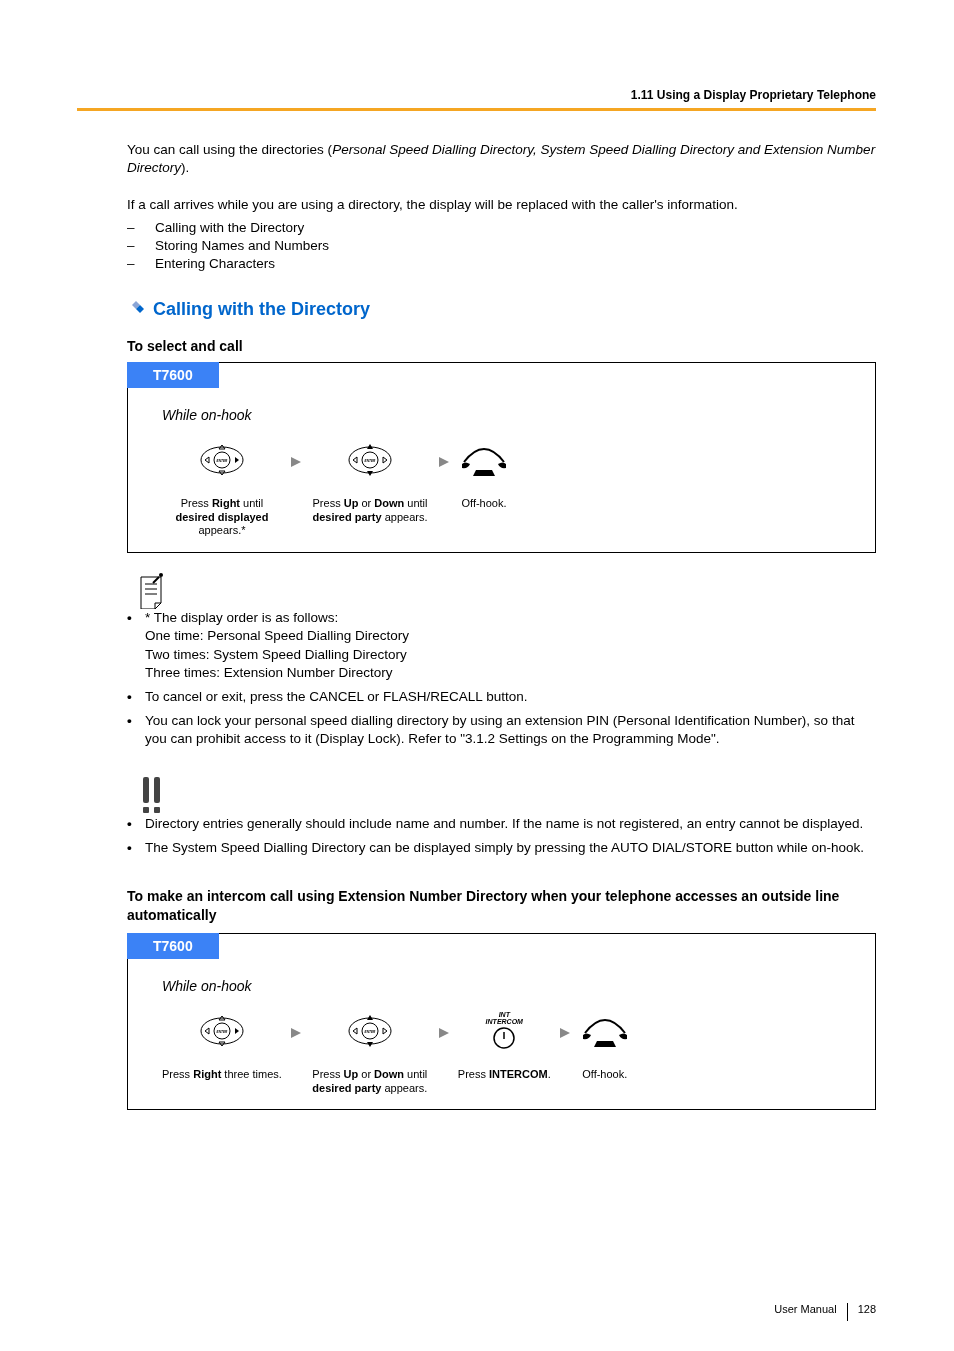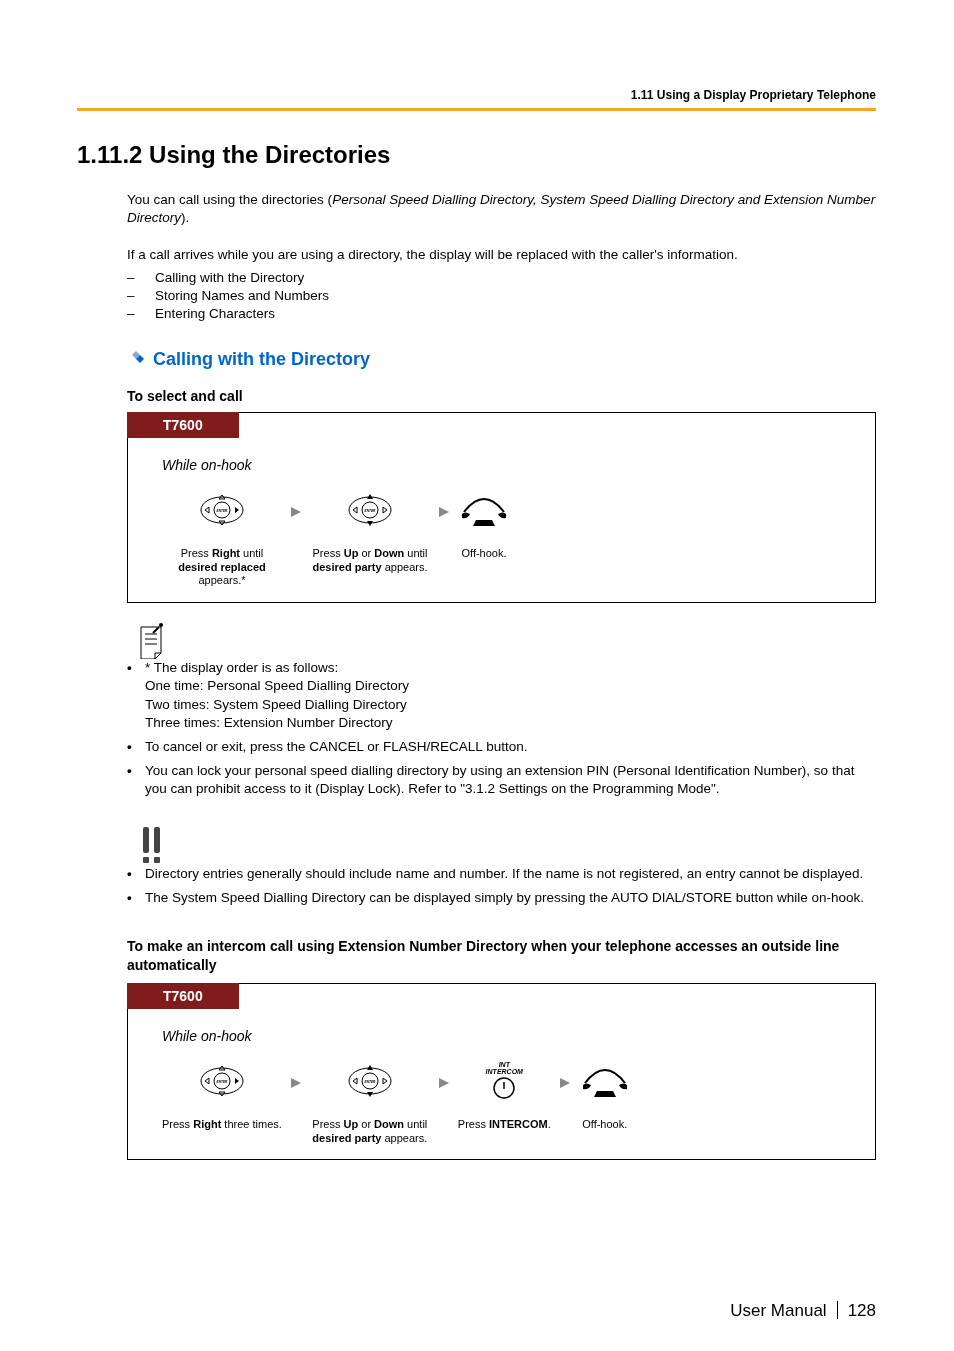--- a/index.html
+++ b/index.html
@@ -11,47 +11,46 @@
   .intro em{font-style:italic;}
   ul.dashlist{list-style:none;padding:0;margin:6px 0 0 50px;font-size:13.5px;}
   ul.dashlist li{padding-left:28px;position:relative;margin:3px 0;}
   ul.dashlist li::before{content:"–";position:absolute;left:0;}
   .sub-row{display:flex;align-items:center;margin:28px 0 14px 50px;}
   .diamond{width:18px;height:18px;margin-right:8px;position:relative;}
   .diamond svg{display:block;}
   h2.sub{color:#0066cc;font-size:18px;font-weight:bold;margin:0;}
   .subhead{font-weight:bold;font-size:14px;margin:18px 0 8px 50px;}
   .procbox{border:1px solid #000;margin-left:50px;position:relative;padding:40px 14px 14px 14px;}
-  .procbox .badge{position:absolute;top:-1px;left:-1px;background:#7f1d1d;color:#fff;font-weight:bold;font-size:14px;padding:5px 36px;}
+  .procbox .badge{position:absolute;top:-1px;left:-1px;background:#3b82f6;color:#fff;font-weight:bold;font-size:14px;padding:5px 26px;}
   .state{font-style:italic;font-size:14px;margin:4px 0 8px 20px;display:block;}
   .steps{display:flex;align-items:flex-start;margin-left:20px;}
   .step{display:flex;flex-direction:column;align-items:center;}
   .arrow{width:28px;display:flex;justify-content:center;align-items:center;padding-top:24px;}
   .arrow svg{display:block;}
   .iconbox{height:58px;display:flex;align-items:center;justify-content:center;}
   .navbtn{width:46px;height:46px;}
   .caption{font-size:11px;text-align:center;line-height:1.25;margin-top:8px;max-width:120px;}
   .caption b{font-weight:bold;}
   .notelist{margin:14px 0 0 50px;display:flex;align-items:flex-start;flex-direction:column;}
   .noteicon{width:50px;flex:none;display:flex;justify-content:center;padding-top:2px;}
   .notebody{flex:1;font-size:13.5px;line-height:1.35;}
   .notebody ul{list-style:none;padding:0;margin:0;}
   .notebody li{position:relative;padding-left:18px;margin-bottom:6px;}
   .notebody li::before{content:"•";position:absolute;left:0;font-weight:bold;}
-  .footer{position:absolute;bottom:30px;right:77px;font-size:17px;display:flex;}
+  .footer{position:absolute;bottom:30px;right:77px;font-size:11px;display:flex;}
   .footer .sep{width:1px;height:18px;background:#000;margin:0 10px;}
 </style>
 </head>
 <body>
 
 <div class="page">
   <div class="topline">1.11 Using a Display Proprietary Telephone</div>
   <div class="hr"></div>
 
-  <h1 class="section">1.11.2  Using the Directories</h1>
 
   <div class="intro">
     <span>You can call using the directories (</span><em>Personal Speed Dialling Directory, System Speed Dialling Directory and Extension Number Directory</em><span>).</span><br>
     <br>
     <span>If a call arrives while you are using a directory, the display will be replaced with the caller's information.</span>
   </div>
 
   <ul class="dashlist">
     <li>Calling with the Directory</li>
     <li>Storing Names and Numbers</li>
@@ -80,21 +79,21 @@
           <svg class="navbtn" viewBox="0 0 46 46">
               <ellipse cx="23" cy="23" rx="21" ry="13" fill="none" stroke="#000"></ellipse>
               <circle cx="23" cy="23" r="8" fill="none" stroke="#000"></circle>
               <text x="23" y="25" font-size="3.2" text-anchor="middle" font-weight="bold" font-style="italic">ENTER</text>
               <polygon points="6,23 10,20 10,26" fill="none" stroke="#000"></polygon>
               <polygon points="40,23 36,20 36,26" fill="#000"></polygon>
               <polygon points="23,8 20,12 26,12" fill="none" stroke="#000"></polygon>
               <polygon points="23,38 20,34 26,34" fill="none" stroke="#000"></polygon>
             </svg>
         </div>
-        <div class="caption"><span>Press </span><b>Right</b><span> until </span><b>desired replaced</b><span> appears.*</span></div>
+        <div class="caption"><span>Press </span><b>Right</b><span> until </span><b>desired displayed</b><span> appears.*</span></div>
       </div>
       <div class="arrow">
           <svg width="14" height="14" viewBox="0 0 14 14">
             <polygon points="2,2 12,7 2,12" fill="#888"></polygon>
           </svg>
         </div>
 
       <div class="step">
         <div class="iconbox">
           <svg class="navbtn" viewBox="0 0 46 46">

